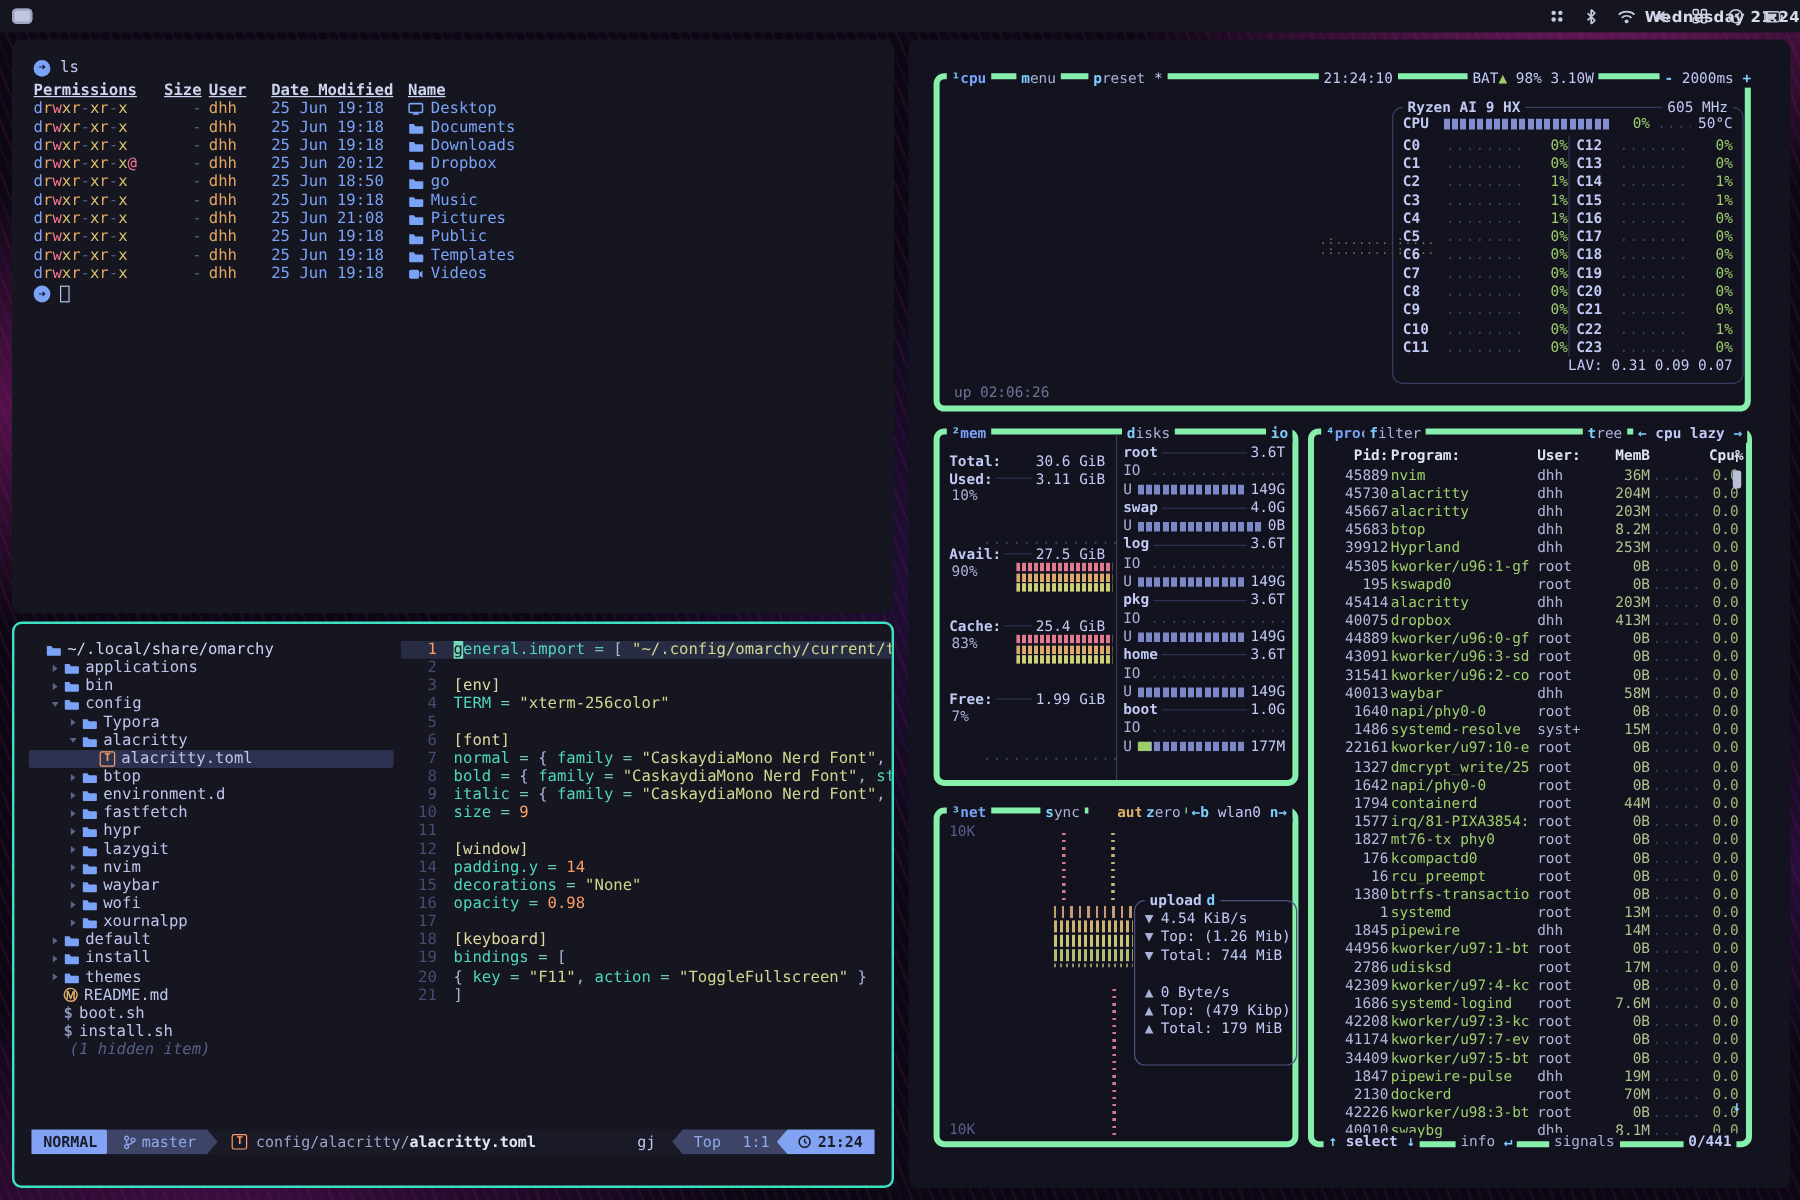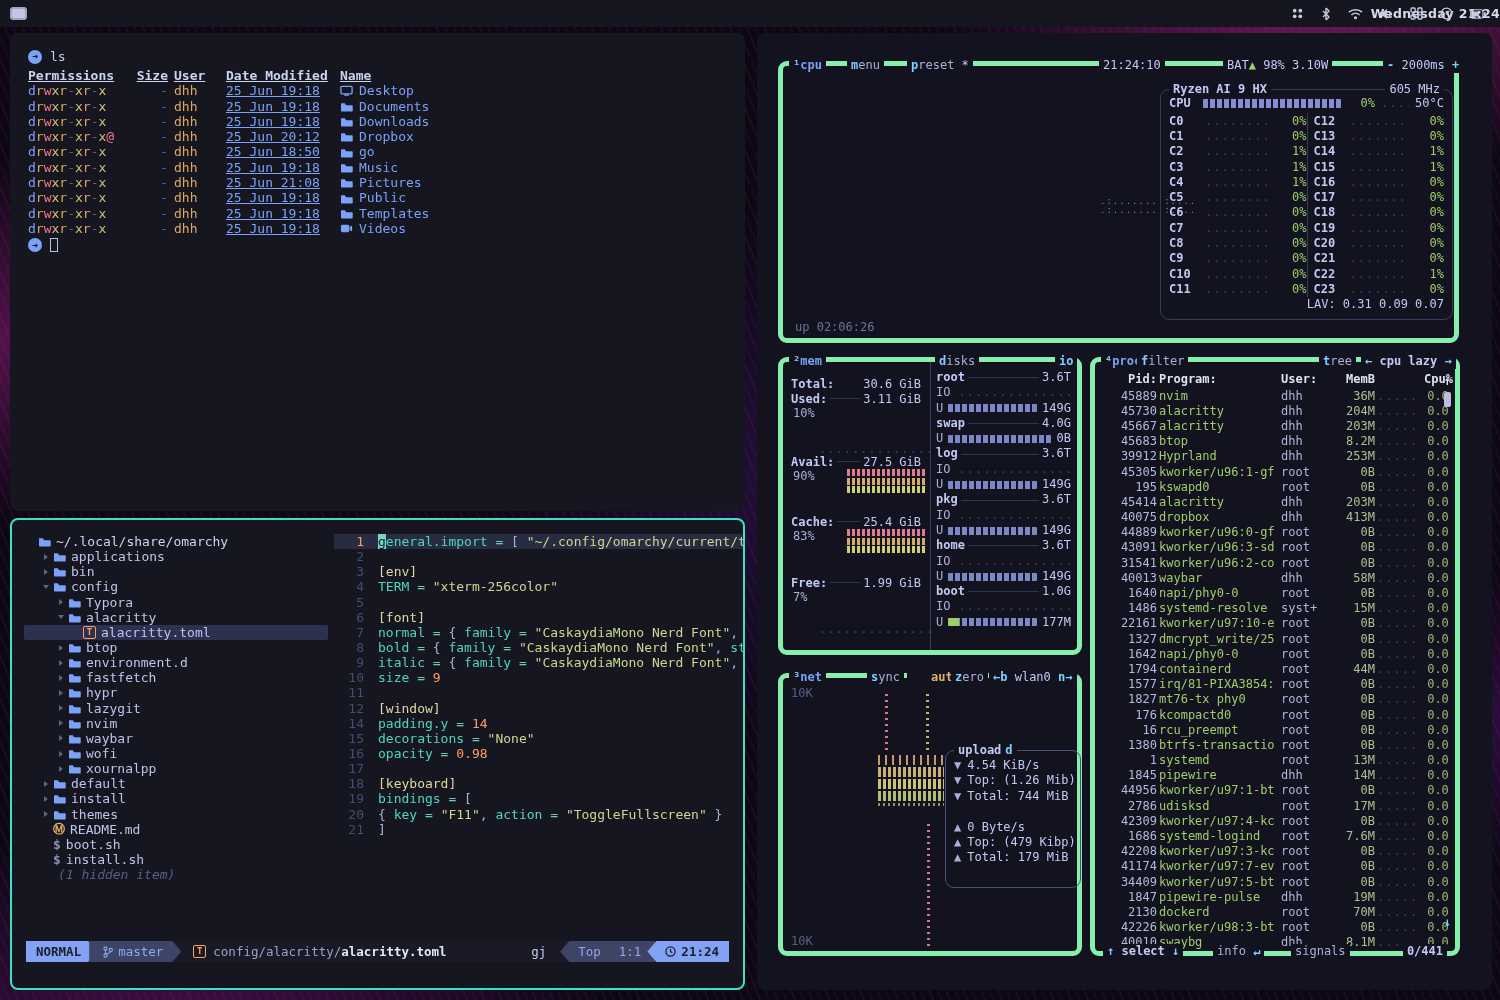--- a/index.html
+++ b/index.html
@@ -34,21 +34,21 @@
   
   .term-ls{left:10px;top:33px;width:735px;height:478px;padding:16px 18px;font-size:13px;line-height:15.3px;color:var(--fg);}
   .prompt-line{display:flex;align-items:center;gap:8px;height:16px;margin-bottom:3px;}
   .pcirc{width:14px;height:14px;border-radius:50%;background:var(--blue);display:flex;align-items:center;justify-content:center;color:#12131c;font-size:10px;font-weight:bold;}
   .cursor-hollow{display:inline-block;width:8px;height:14px;border:1px solid #b6c0ea;}
   .lsgrid{display:grid;grid-template-columns:100px 34px 46px 108px 1fr;column-gap:6px;height:15.3px;align-items:center;}
   .lsgrid .c-size{text-align:right;}
   .ls-h span{color:#cdd4f0;font-weight:bold;text-decoration:underline;}
   .p-d{color:var(--blue);} .p-r{color:var(--gold);} .p-w{color:var(--red);}
   .p-x{color:var(--xcol);} .p-dash{color:var(--gray);} .p-at{color:var(--red);}
-  .c-size{color:var(--gray);} .c-user{color:var(--gold);} .c-date{color:var(--blue);text-decoration:underline;}
+  .c-size{color:var(--gray);} .c-user{color:var(--gold);} .c-date{color:var(--blue);}
   .c-name{color:var(--blue);display:flex;align-items:center;gap:6px;}
   
   .nvim{left:10px;top:518px;width:735px;height:472px;border:2px solid #3ce0c3;background:#15161f;padding:14px 0 0 0;}
   .nv-main{display:flex;height:396px;overflow:hidden;}
   #tree{width:322px;flex:none;font-size:13px;line-height:15.15px;color:#bcc5ec;padding-left:12px;}
   .trow{display:flex;align-items:center;height:15.15px;white-space:nowrap;}
   .trow.sel{background:#2c3150;border-radius:2px;margin-right:6px;}
   .chev{width:10px;flex:none;display:inline-flex;justify-content:center;}
   .chev i{display:block;width:0;height:0;}
   .chev .cl{border-left:4px solid #5c6488;border-top:3.5px solid transparent;border-bottom:3.5px solid transparent;}

